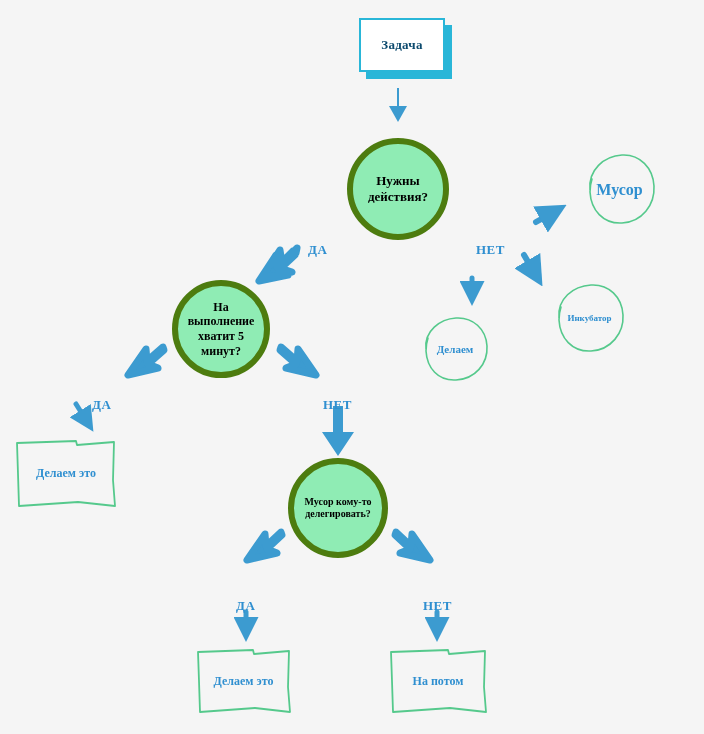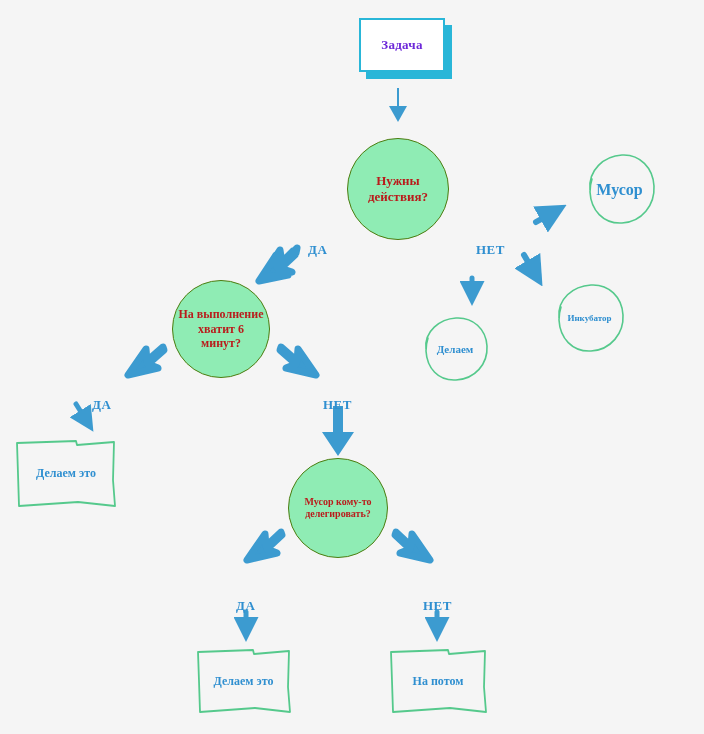--- a/index.html
+++ b/index.html
@@ -31,33 +31,33 @@
 
   
   .start-box {
     width: 86px;
     height: 54px;
     left: 359px;
     top: 18px;
     background: #ffffff;
     border: 2px solid #29b6d8;
     box-shadow: 7px 7px 0 0 #29b6d8;
-    color: #6d28d9;
+    color: #0c4a6e;
     font-weight: bold;
     font-size: 13px;
     font-family: "Liberation Serif", "DejaVu Serif", serif;
     letter-spacing: .3px;
   }
 
   
   .circle-dec {
     border-radius: 50%;
     background: #8fecb4;
-    border: 1px solid #4d7c0f;
-    color: #b91c1c;
+    border: 6px solid #4d7c0f;
+    color: #000000;
     font-weight: bold;
     line-height: 1.22;
     padding: 4px;
   }
   #dec-action   { left: 347px; top: 138px; width: 102px; height: 102px; font-size: 13px; }
   #dec-fivemin  { left: 172px; top: 280px; width: 98px;  height: 98px;  font-size: 12px; }
   #dec-delegate { left: 288px; top: 458px; width: 100px; height: 100px; font-size: 10px; }
 
   
   .circle-hand {
@@ -182,21 +182,21 @@
 
 <div class="node start-box" id="start-box">
   <span>Задача</span>
 </div>
 
 <div class="node circle-dec" id="dec-action">
   <span>Нужны действия?</span>
 </div>
 
 <div class="node circle-dec" id="dec-fivemin">
-  <span>На выполнение хватит 6 минут?</span>
+  <span>На выполнение хватит 5 минут?</span>
 </div>
 
 <div class="node circle-dec" id="dec-delegate">
   <span>Мусор кому-то делегировать?</span>
 </div>
 
 <div class="node circle-hand" id="out-trash">
   <svg viewBox="0 0 75 75" preserveAspectRatio="none">
     <path d="M8,38 C6,18 22,4 40,3 C58,2 71,16 72,34 C73,53 60,70 40,71
              C21,72 9,58 8,40 C8,34 9,30 10,27" fill="none" stroke="#55c98c" stroke-width="1.6" stroke-linecap="round"></path>

